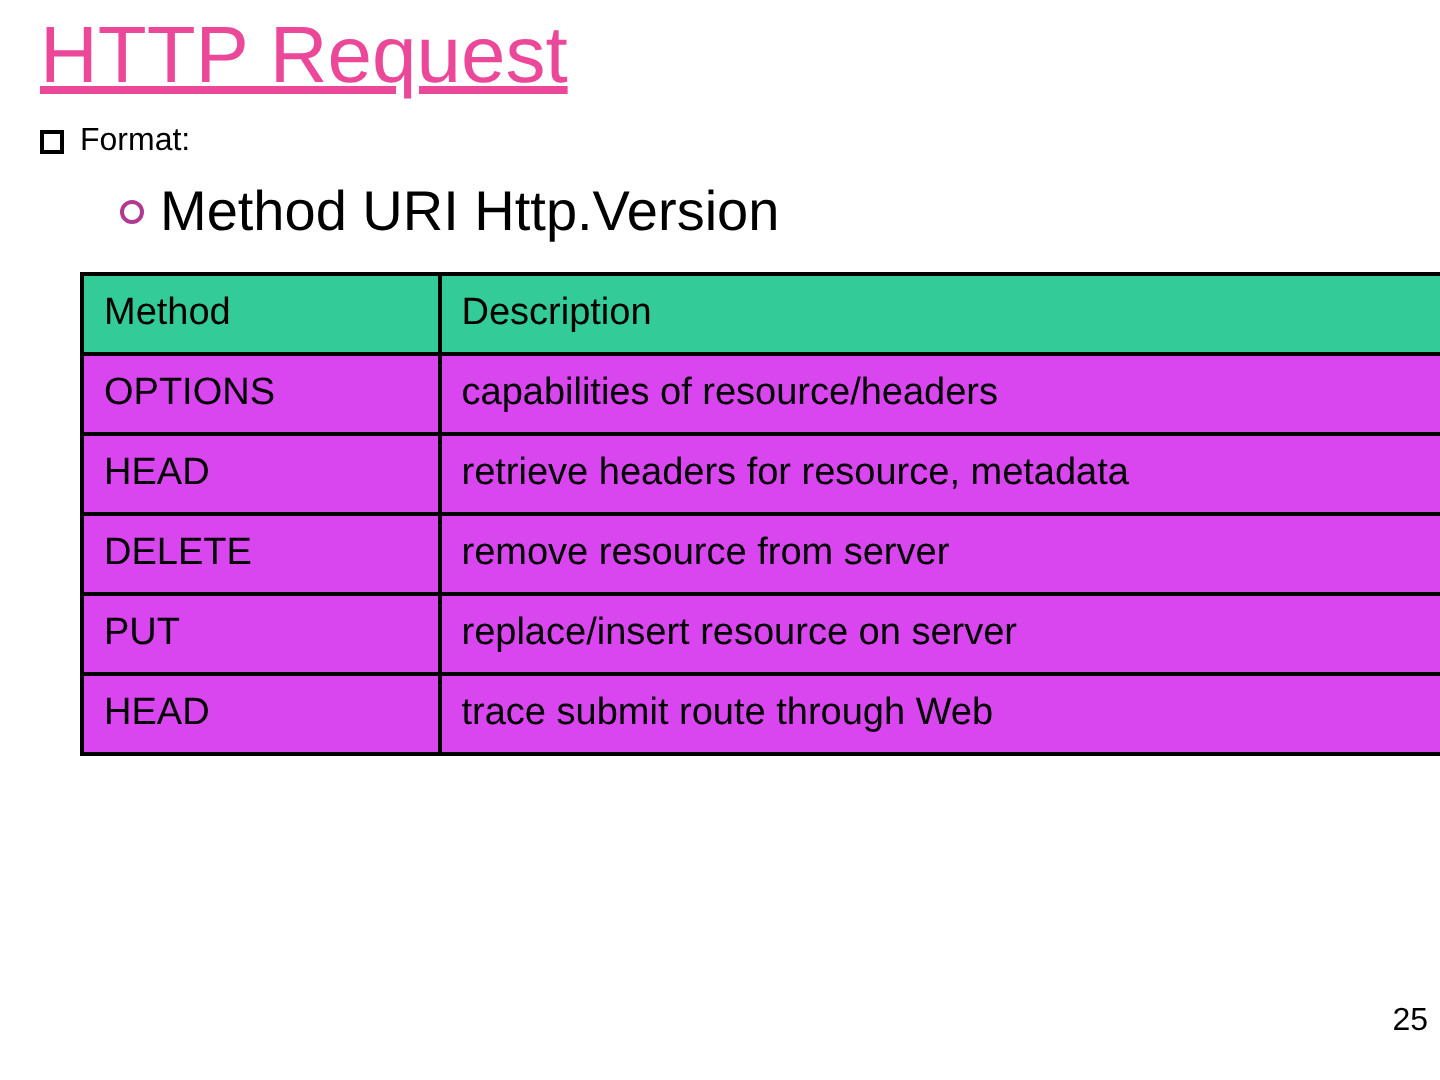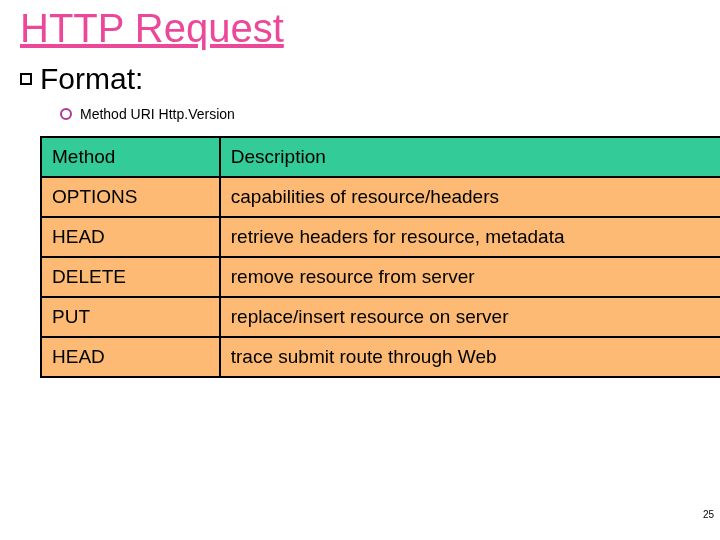--- a/index.html
+++ b/index.html
@@ -37,42 +37,42 @@
   .square-bullet {
     width: 12px;
     height: 12px;
     border: 2px solid #000000;
     box-sizing: border-box;
     margin-right: 8px;
     flex: 0 0 auto;
   }
   .bullet-text {
     font-family: "Comic Sans MS", "Comic Sans", cursive, sans-serif;
-    font-size: 30px;
+    font-size: 16px;
     color: #000000;
   }
   .sub-row {
     display: flex;
     align-items: center;
     margin-top: 10px;
     margin-left: 40px;
     margin-bottom: 14px;
   }
   .circle-bullet {
     width: 12px;
     height: 12px;
     border: 2px solid #b03a92;
     border-radius: 50%;
     box-sizing: border-box;
     margin-right: 8px;
     flex: 0 0 auto;
   }
   .sub-text {
     font-family: "Comic Sans MS", "Comic Sans", cursive, sans-serif;
-    font-size: 14px;
+    font-size: 28px;
     color: #000000;
   }
   table.methods {
     border-collapse: collapse;
     width: 696px;
     margin-left: 20px;
     border: 2px solid #000000;
   }
   table.methods th, table.methods td {
     border: 2px solid #000000;
@@ -81,30 +81,30 @@
     font-family: Verdana, Geneva, sans-serif;
     font-size: 19px;
     font-weight: normal;
     vertical-align: middle;
   }
   table.methods th {
     background: #33cc99;
     color: #000000;
   }
   table.methods td {
-    background: #fdba74;
+    background: #d946ef;
   }
   table.methods col.c1 { width: 170px; }
   table.methods col.c2 { width: 490px; }
   .pagenum {
     position: absolute;
     right: 6px;
     bottom: 20px;
     font-family: Verdana, Geneva, sans-serif;
-    font-size: 10px;
+    font-size: 16px;
     color: #000000;
   }
 </style>
 </head>
 <body>
 
 <div class="slide">
 
   <h1 class="title">HTTP Request</h1>
 

